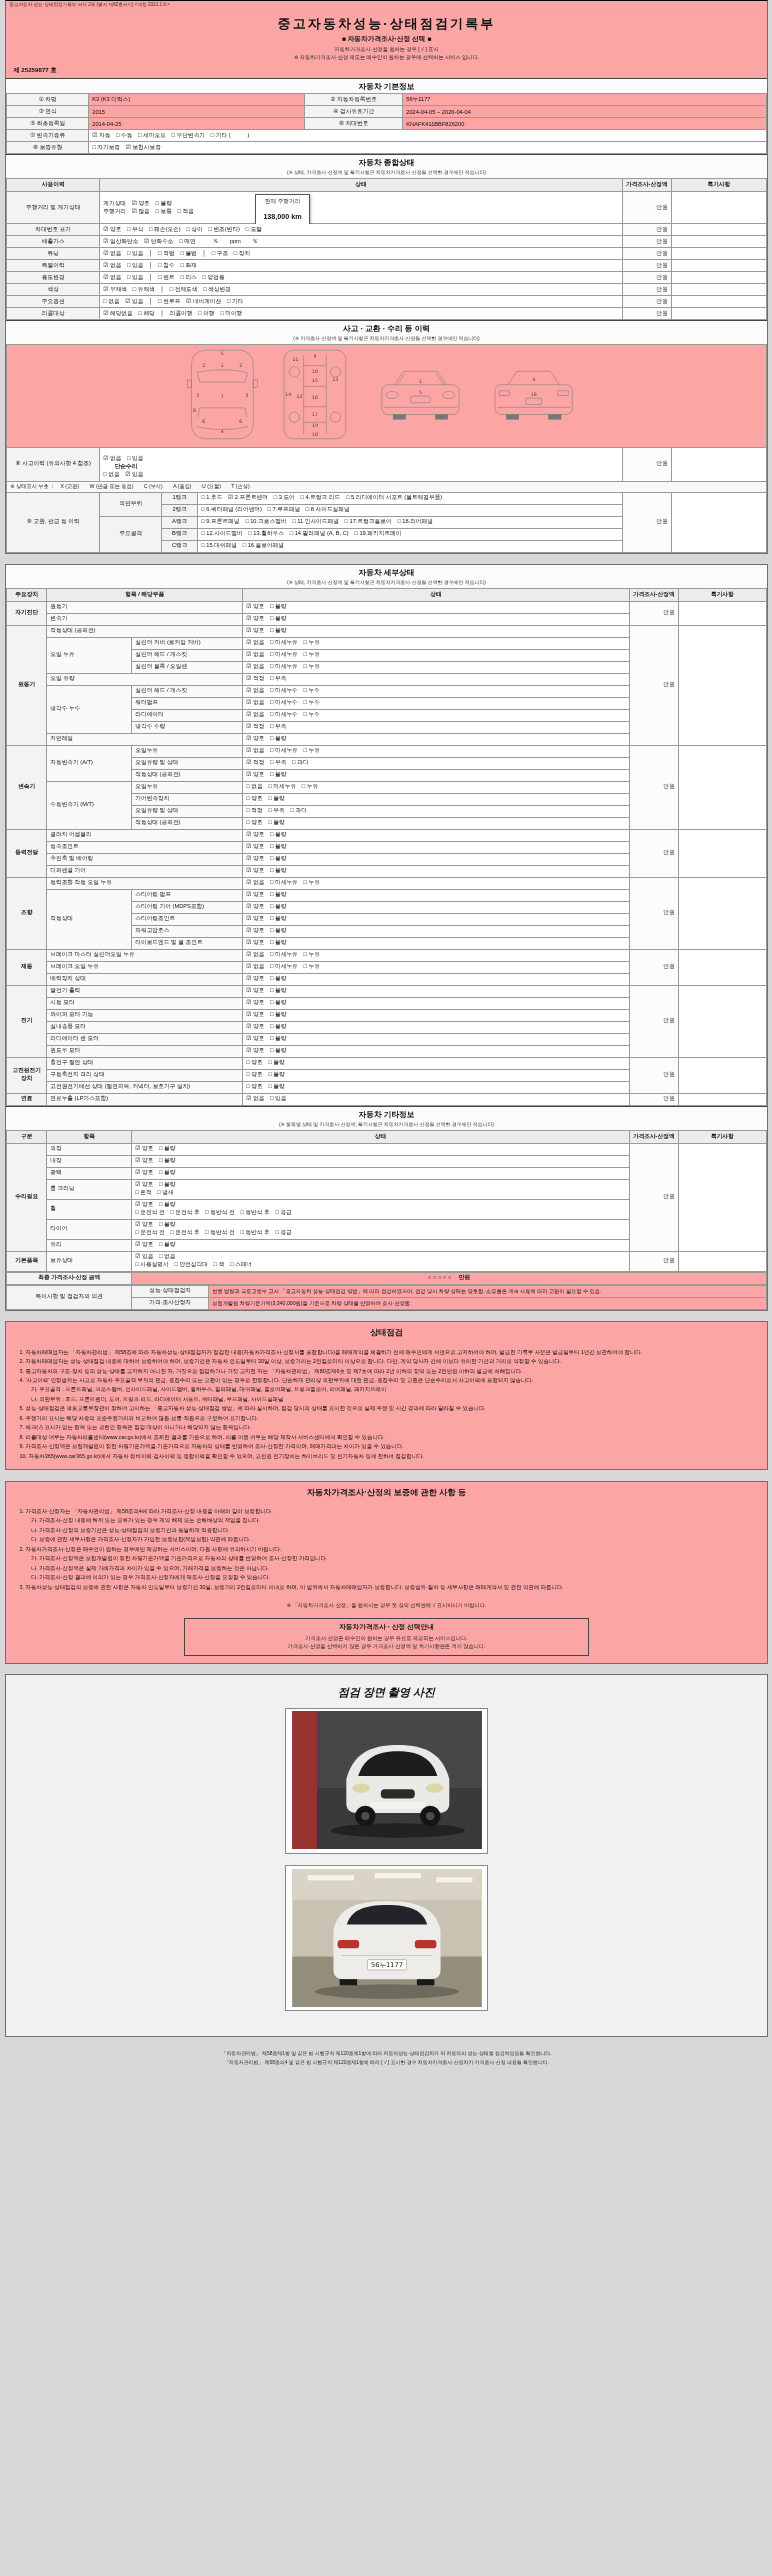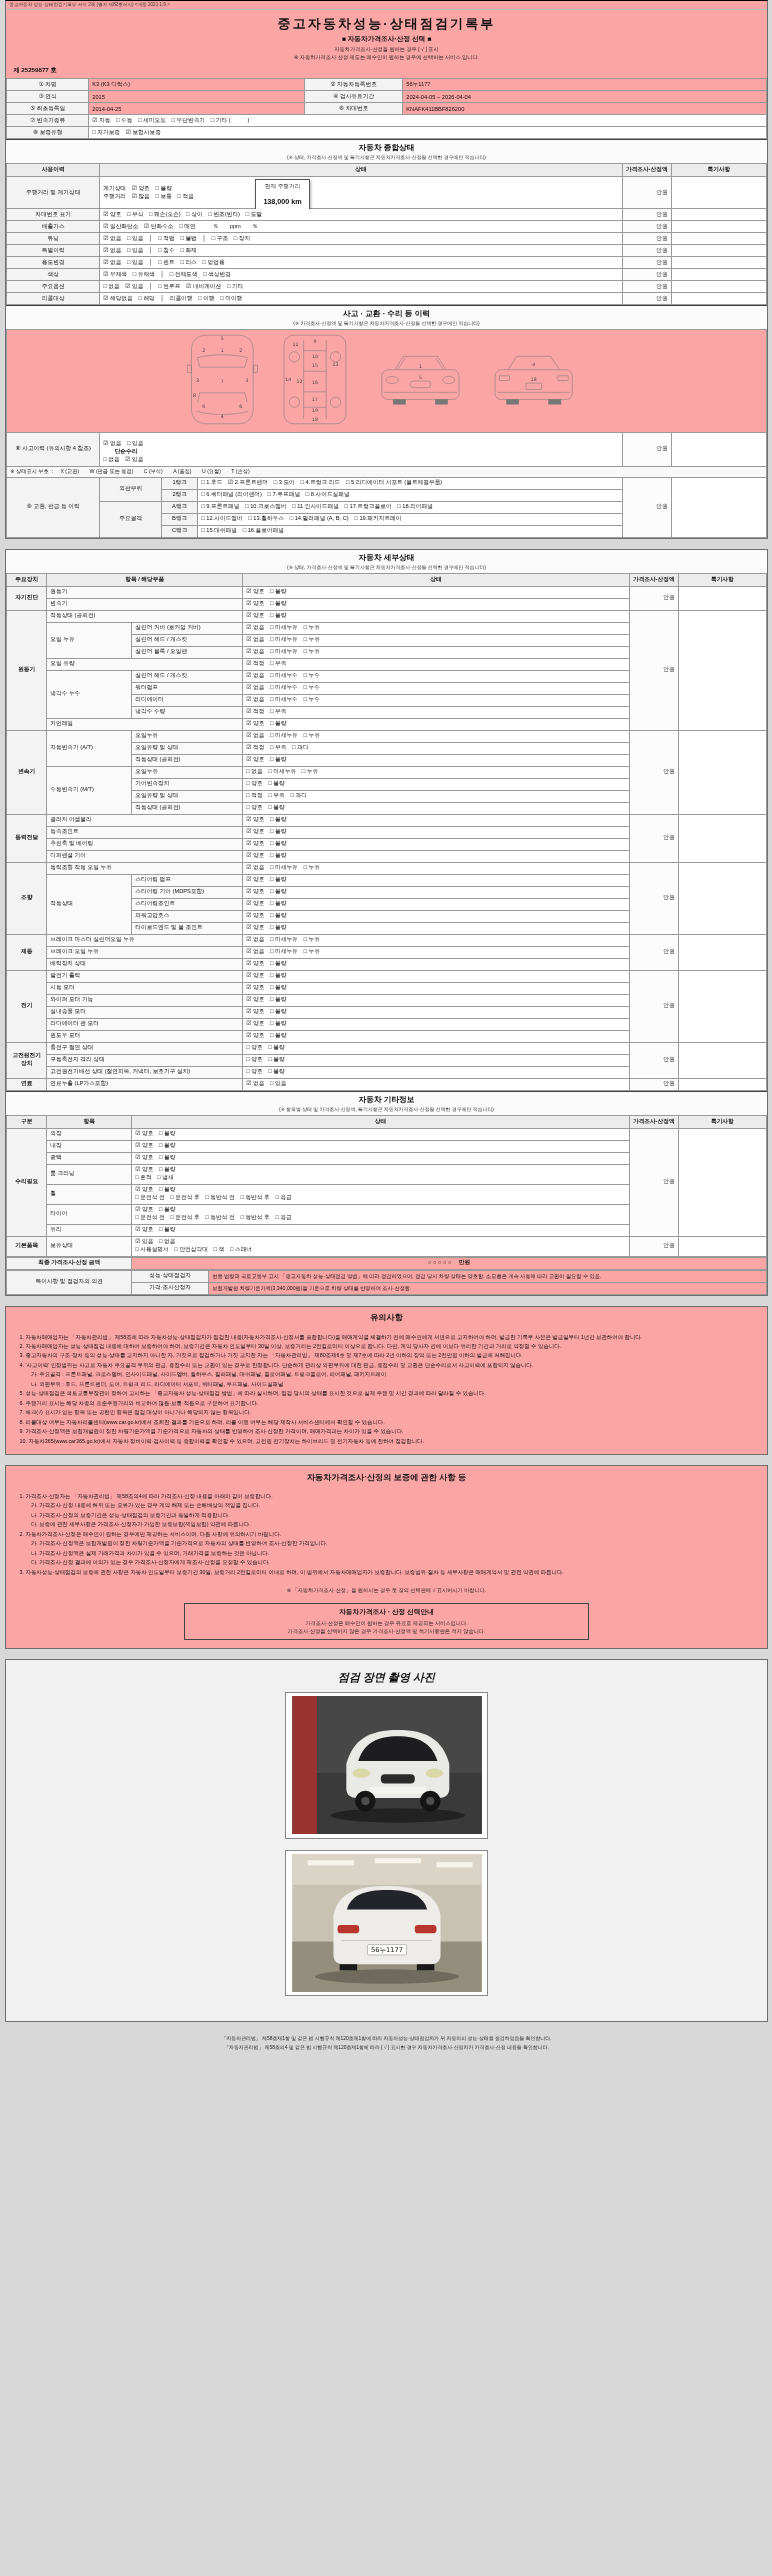--- a/index.html
+++ b/index.html
@@ -82,20 +82,21 @@
     <div class="top-strip">중고자동차 성능·상태점검기록부 서식 2쪽 (별지 제82호서식) &lt;개정 2021.1.9.&gt;</div>
 
     <div class="hdr">
       <h1>중고자동차성능·상태점검기록부</h1>
       <div class="sub">■ 자동차가격조사·산정 선택 ■</div>
       <div class="note">자동차가격조사·산정을 원하는 경우 [ √ ] 표시</div>
       <div class="note">※ 자동차가격조사·산정 제도는 매수인이 원하는 경우에 선택하는 서비스 입니다.</div>
       <div class="docno">제 25259877 호</div>
     </div>
 
+    <div class="sec-title">자동차 기본정보</div>
     <table class="tbl">
       <colgroup>
           <col style="width:82px">
           <col style="width:216px">
           <col style="width:98px">
           <col>
         </colgroup>
       <tbody>
           <tr>
         <td class="lbl">① 차명</td>
@@ -684,21 +685,21 @@
       </tr>
       <tr>
         <td class="lbl">가격·조사산정자</td>
         <td style="font-size:5.2px;">보험개발원 차량기준가액(3,340,000원)을 기준으로 차량 상태를 반영하여 조사·산정함.</td>
       </tr>
     </tbody>
       </table>
   </section>
 
   <section class="sheet">
-    <div class="notice-title">유의사항</div>
+    <div class="notice-title">상태점검</div>
     <div class="notice-body">
 
         <div class="nline ind0">1. 자동차매매업자는 「자동차관리법」 제58조에 따라 자동차성능·상태점검자가 점검한 내용(자동차가격조사·산정서를 포함합니다)을 매매계약을 체결하기 전에 매수인에게 서면으로 고지하여야 하며, 발급한 기록부 사본은 발급일부터 1년간 보관하여야 합니다.</div>
 
         <div class="nline ind0">2. 자동차매매업자는 성능·상태점검 내용에 대하여 보증하여야 하며, 보증기간은 자동차 인도일부터 30일 이상, 보증거리는 2천킬로미터 이상으로 합니다. 다만, 계약 당사자 간에 이보다 유리한 기간과 거리로 약정할 수 있습니다.</div>
 
         <div class="nline ind0">3. 중고자동차의 구조·장치 등의 성능·상태를 고지하지 아니한 자, 거짓으로 점검하거나 거짓 고지한 자는 「자동차관리법」 제80조제6호 및 제7호에 따라 2년 이하의 징역 또는 2천만원 이하의 벌금에 처해집니다.</div>
 
         <div class="nline ind0">4. '사고이력' 인정범위는 사고로 자동차 주요골격 부위의 판금, 용접수리 또는 교환이 있는 경우로 한정합니다. 단순하게 관리상 외판부위에 대한 판금, 용접수리 및 교환은 단순수리로서 사고이력에 포함되지 않습니다.</div>
 

